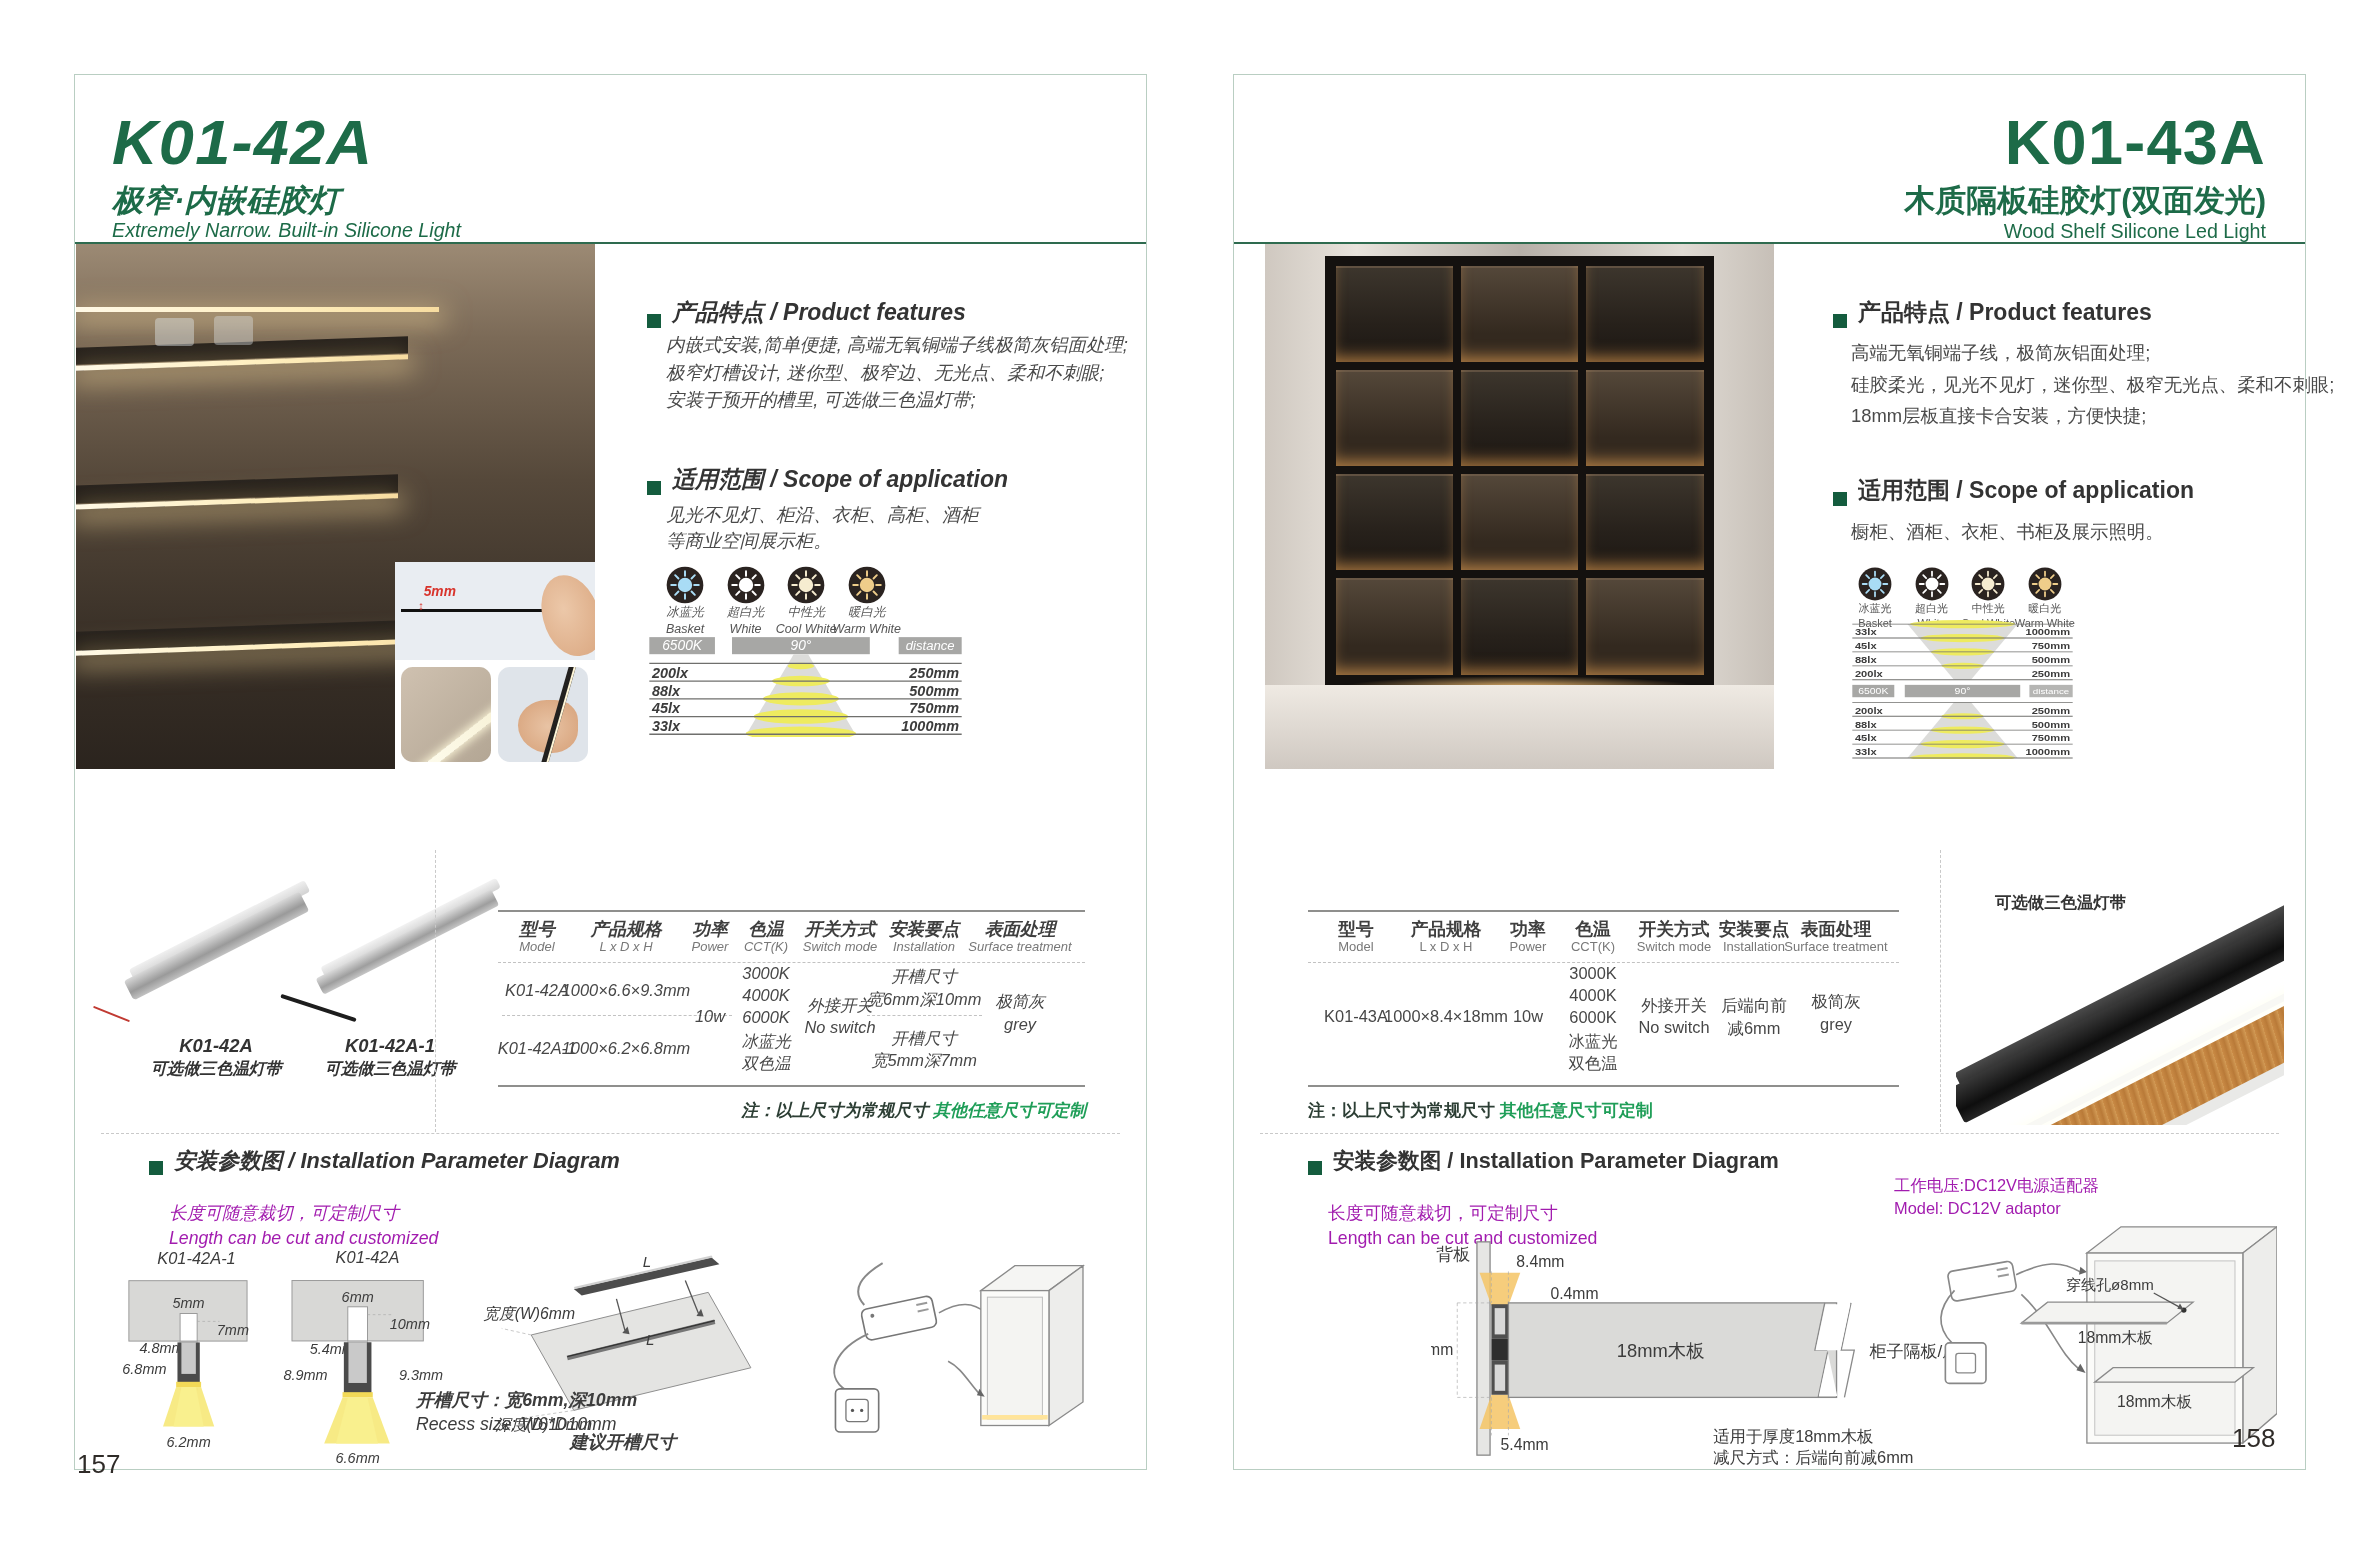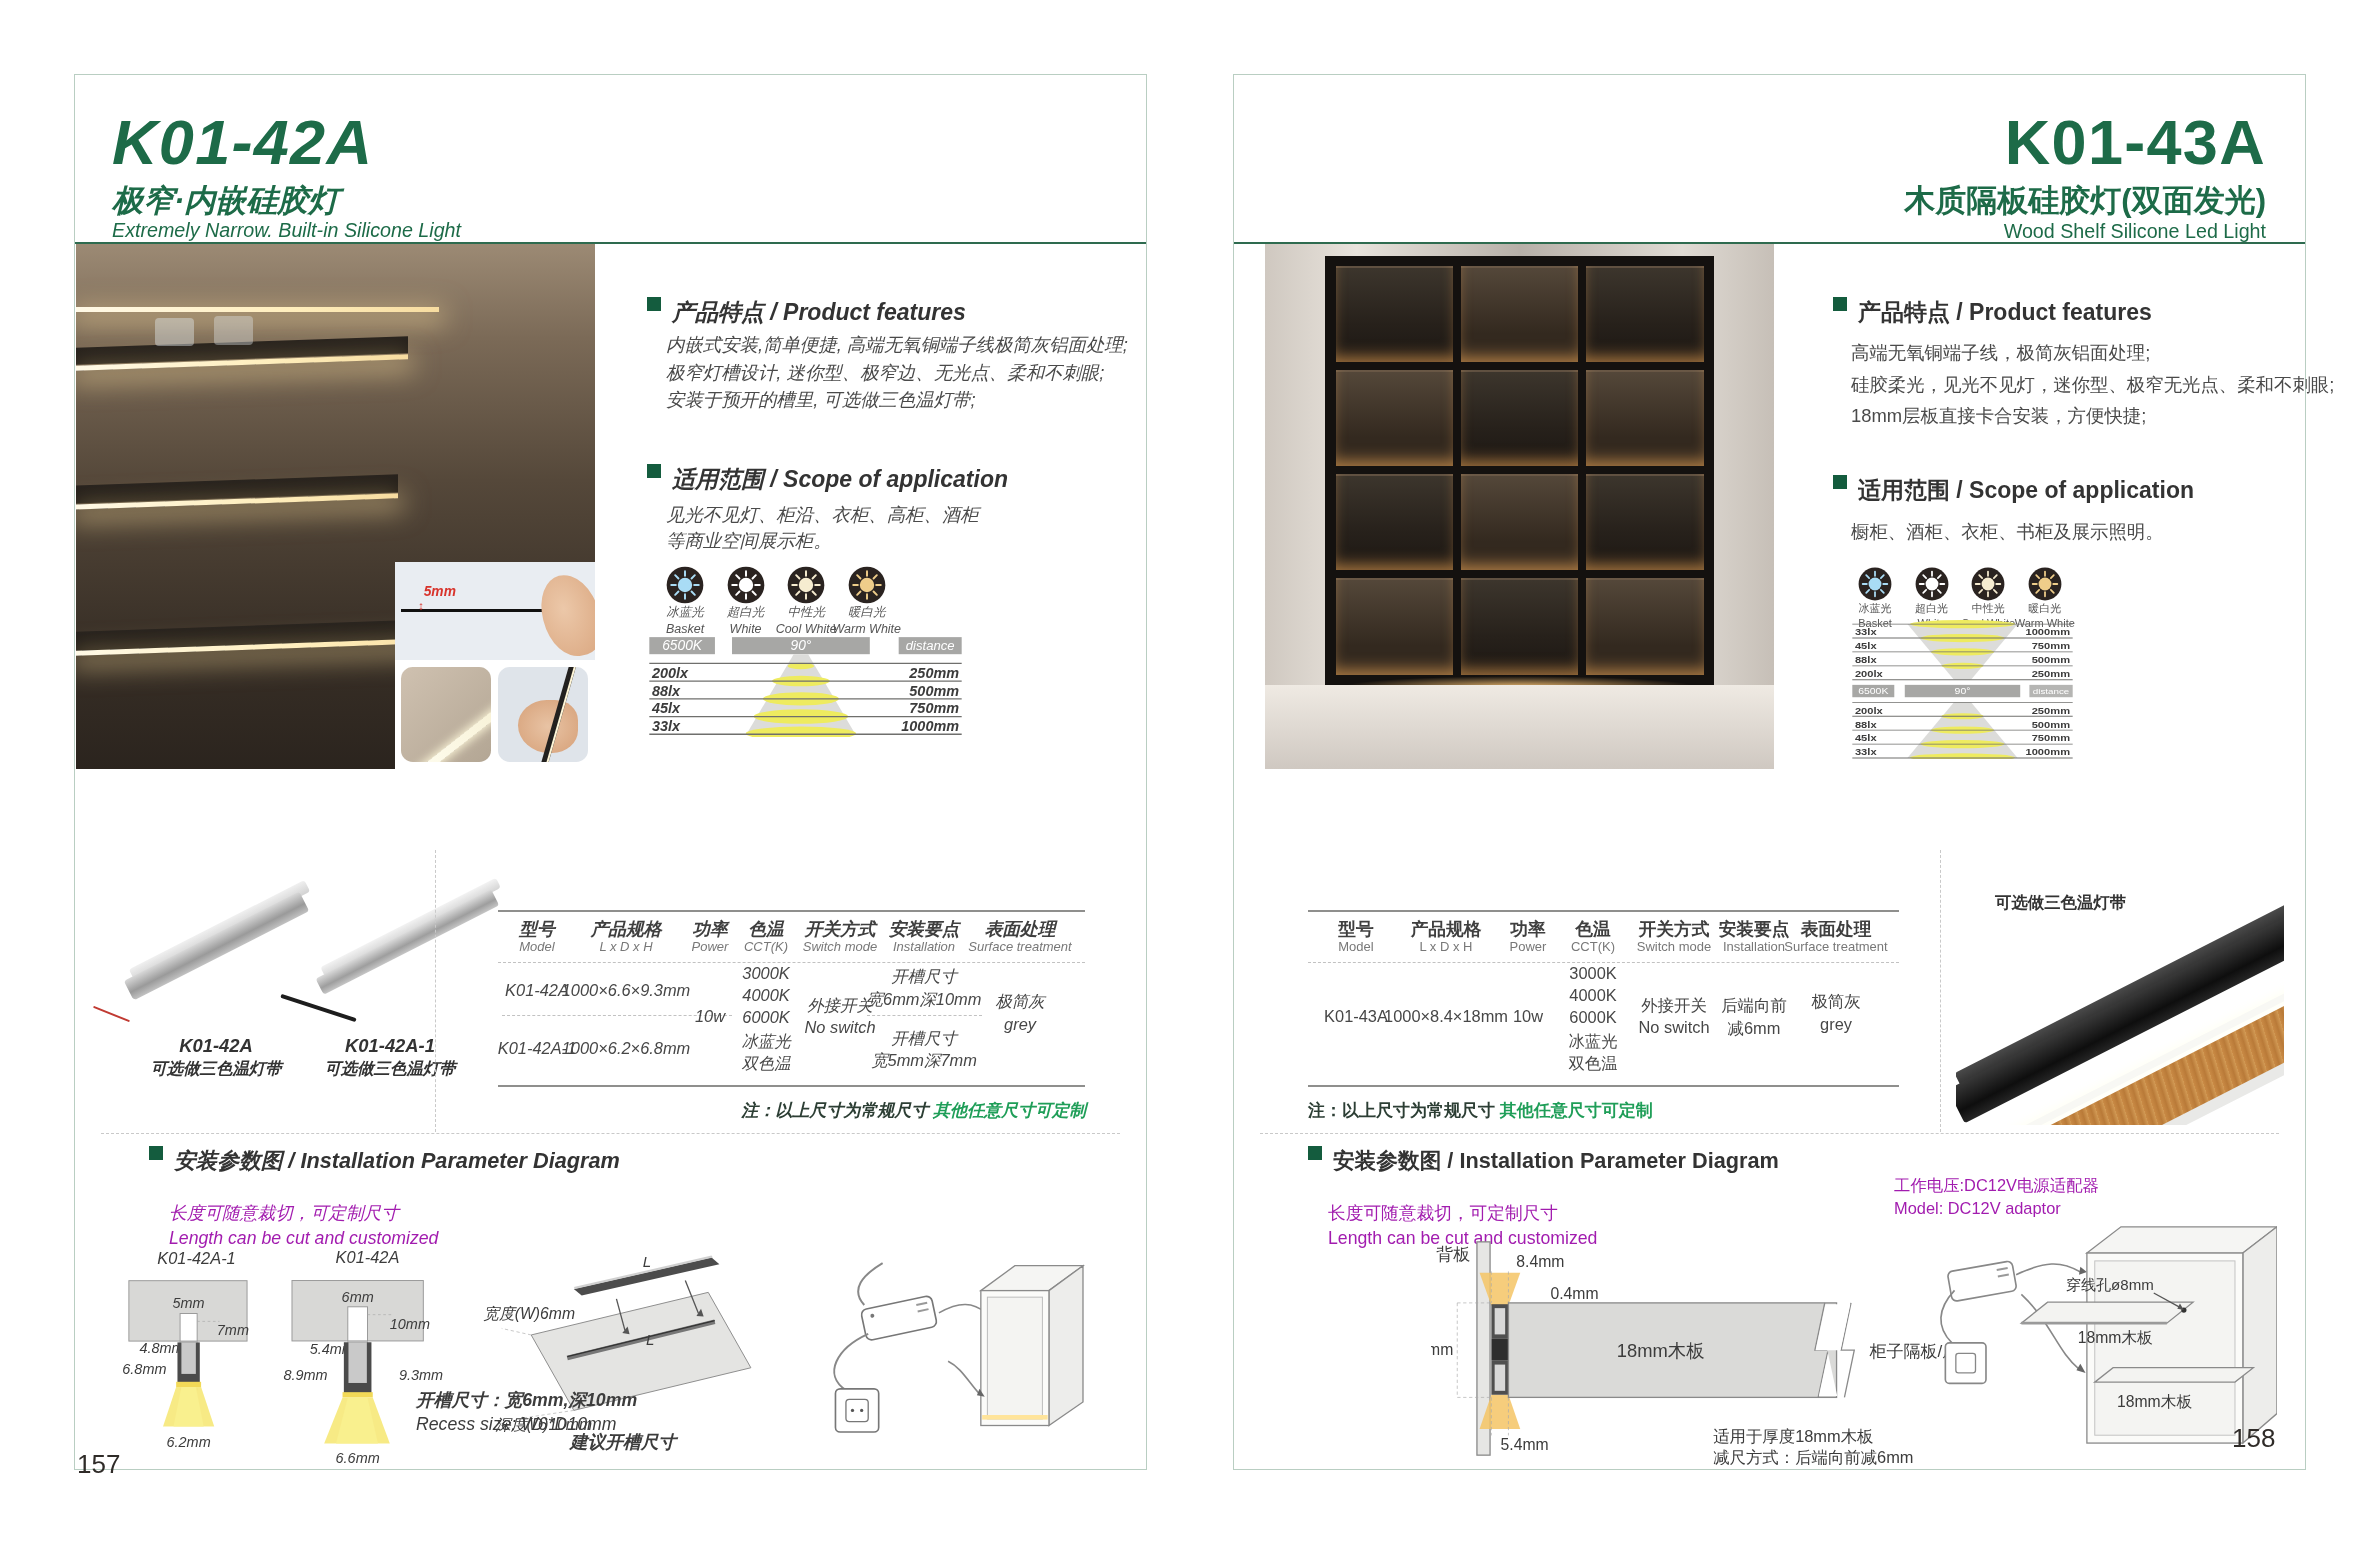--- a/index.html
+++ b/index.html
@@ -5,21 +5,21 @@
   html,body{margin:0;padding:0;background:#fff;}
   .canvas{position:relative;width:2377px;height:1550px;background:#ffffff;
     font-family:"Liberation Sans","DejaVu Sans",sans-serif;color:#3c3c3c;overflow:hidden;}
   .page{position:absolute;width:1071px;height:1394px;border:1.3px solid #b9cec2;background:#fff;}
   .ab{position:absolute;}
   .green{color:#1d6b48;}
   .code{font-size:63px;font-weight:bold;letter-spacing:1.3px;line-height:1;}
   .tcn{font-size:31px;font-weight:bold;line-height:1;}
   .ten{font-size:19.7px;line-height:1;}
   .hr-green{position:absolute;left:0;right:0;height:2px;background:#2e6b4f;}
-  .sec{display:flex;align-items:flex-start;gap:10.5px;font-size:23px;font-weight:bold;color:#333;}
+  .sec{display:flex;align-items:flex-end;gap:10.5px;font-size:23px;font-weight:bold;color:#333;}
   .bullet{width:14.4px;height:14.4px;background:#145c3e;display:inline-block;}
   .fline{font-size:18.4px;color:#4a4a4a;white-space:nowrap;}
   .iconrow{display:flex;gap:6.6px;}
   .icitem{width:54px;display:flex;flex-direction:column;align-items:center;gap:1.3px;}
   .iclab{font-size:12.5px;color:#555;line-height:1.25;text-align:center;white-space:nowrap;}
   .dashed-h{border-top:1.3px dashed #c9c9c9;}
   .dashed-v{border-left:1.3px dashed #c9c9c9;}
   .tline{position:absolute;height:2px;background:#8f8f8d;}
   .tdash{position:absolute;border-top:1.3px dashed #c2c2c2;}
   .tc{position:absolute;transform:translateX(-50%);white-space:nowrap;text-align:center;}

